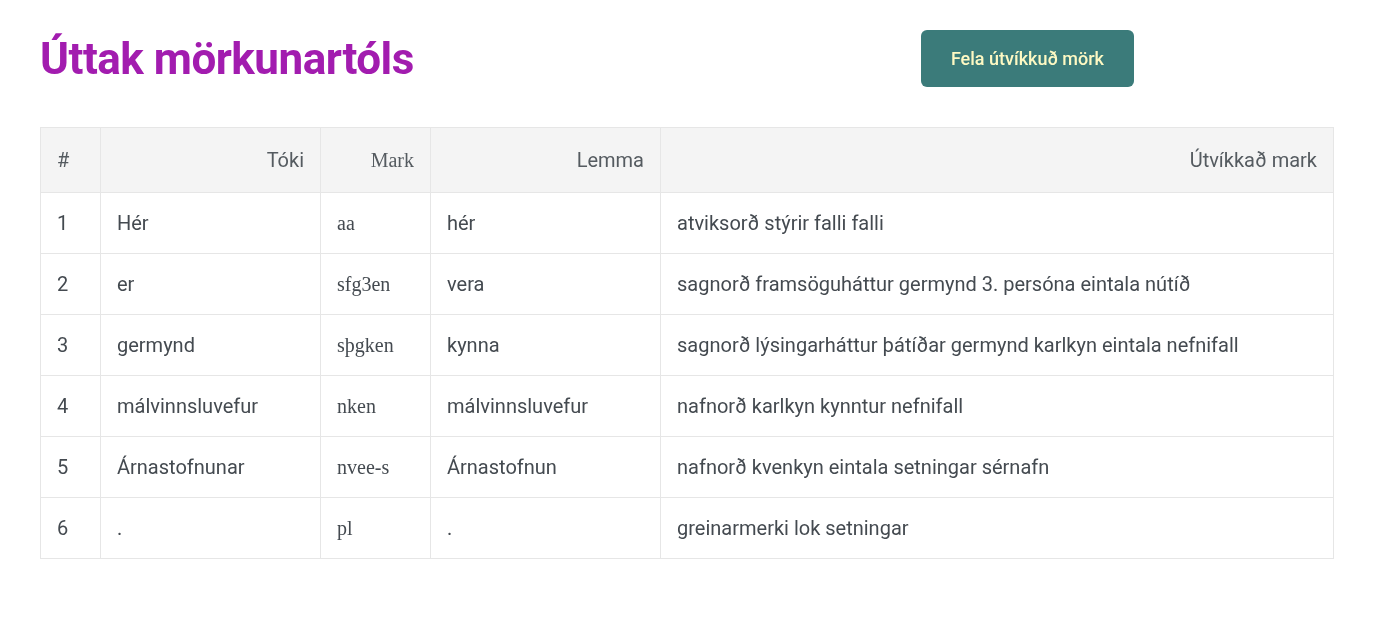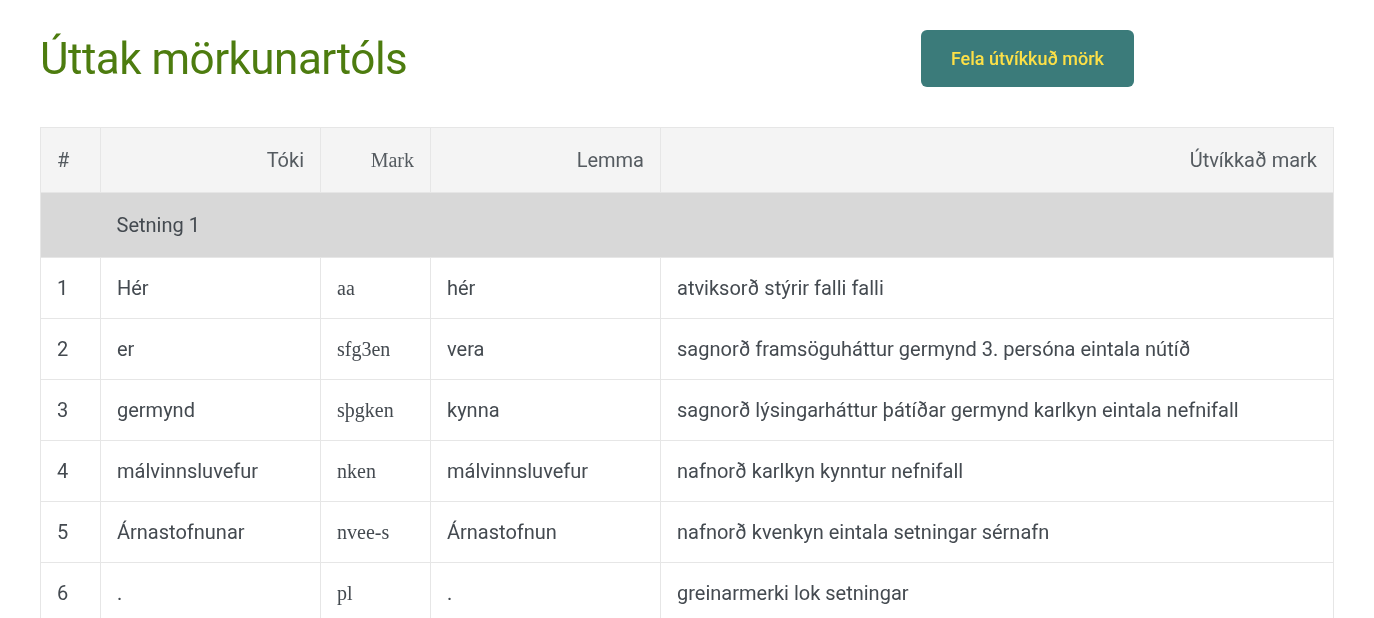--- a/index.html
+++ b/index.html
@@ -11,28 +11,28 @@
       background: #fff;
     }
     .header-row {
       display: flex;
       align-items: center;
       gap: 40px;
       margin-bottom: 40px;
     }
     h1 {
       font-size: 44px;
-      font-weight: 400;
+      font-weight: 700;
       margin: 0;
-      color: #4d7c0f;
+      color: #a21caf;
       letter-spacing: -0.5px;
     }
     .toggle-btn {
       background: #3b7b7a;
-      color: #fde047;
+      color: #fef9c3;
       border: none;
       border-radius: 6px;
       padding: 18px 30px;
       font-size: 18px;
       font-weight: 500;
       cursor: pointer;
       margin-left: auto;
       margin-right: 200px;
       font-family: inherit;
     }
@@ -83,24 +83,20 @@
   <thead>
     <tr>
       <th class="col-num">#</th>
       <th class="col-toki">Tóki</th>
       <th class="col-mark">Mark</th>
       <th class="col-lemma">Lemma</th>
       <th>Útvíkkað mark</th>
     </tr>
   </thead>
   <tbody id="tbody">
-    <tr class="section-row">
-      <td class="section-spacer"></td>
-      <td class="section-label" colspan="4">Setning 1</td>
-    </tr>
 
   <tr class="data-row">
         <td class="col-num">1</td>
         <td class="col-toki">Hér</td>
         <td class="col-mark">aa</td>
         <td class="col-lemma">hér</td>
         <td>atviksorð stýrir falli falli</td>
       </tr>
       <tr class="data-row">
         <td class="col-num">2</td>

